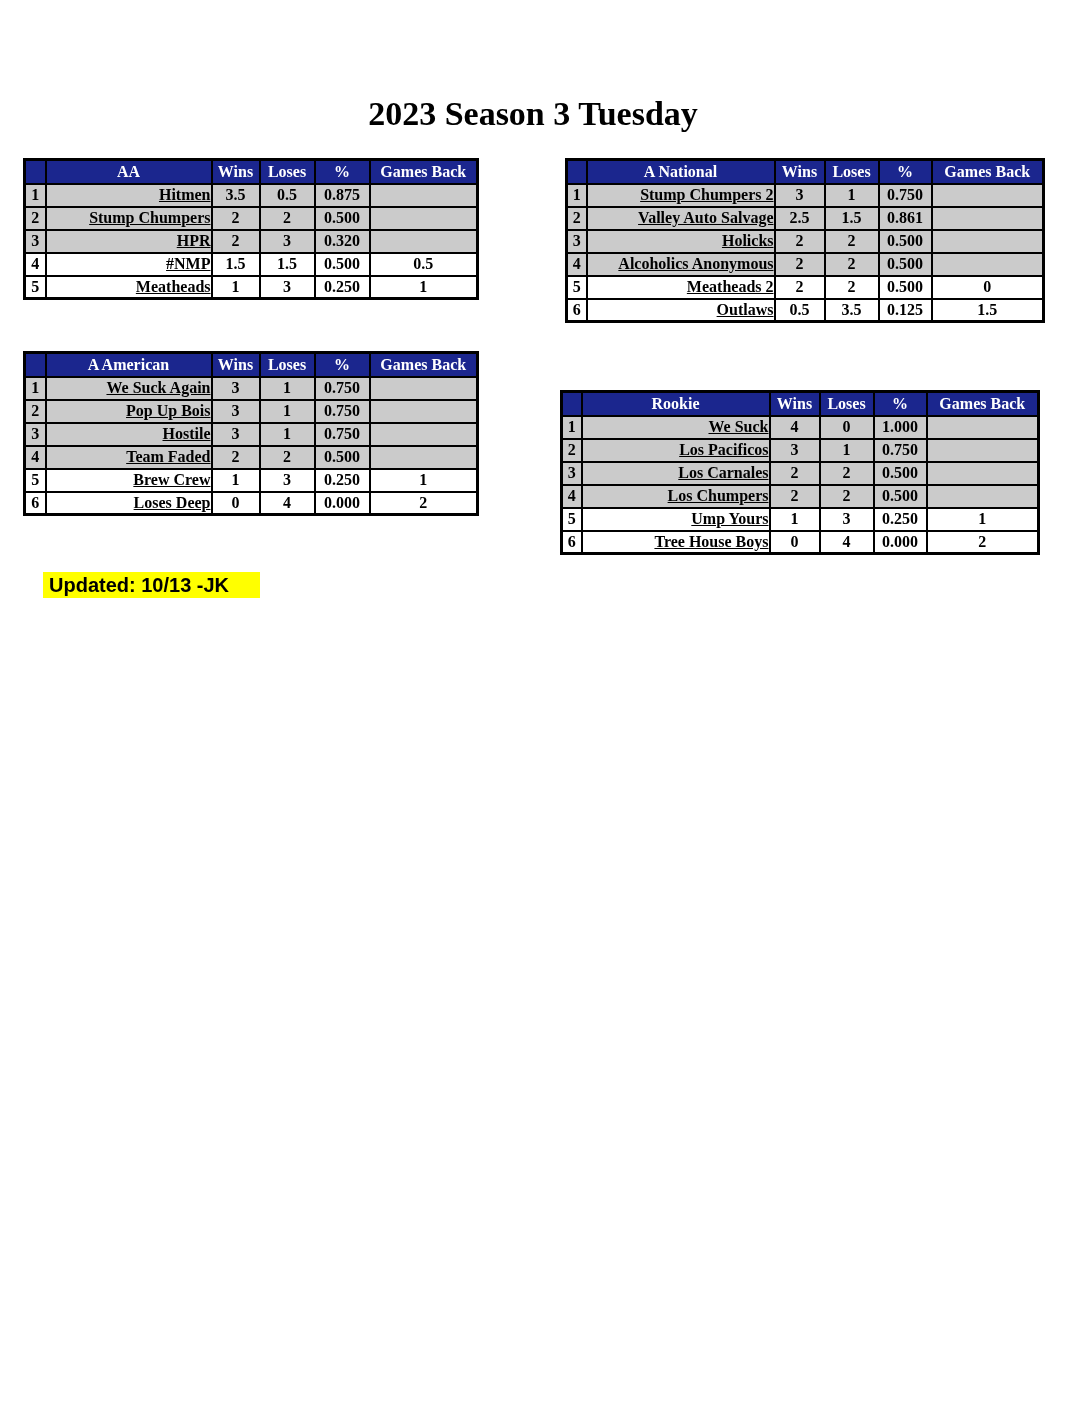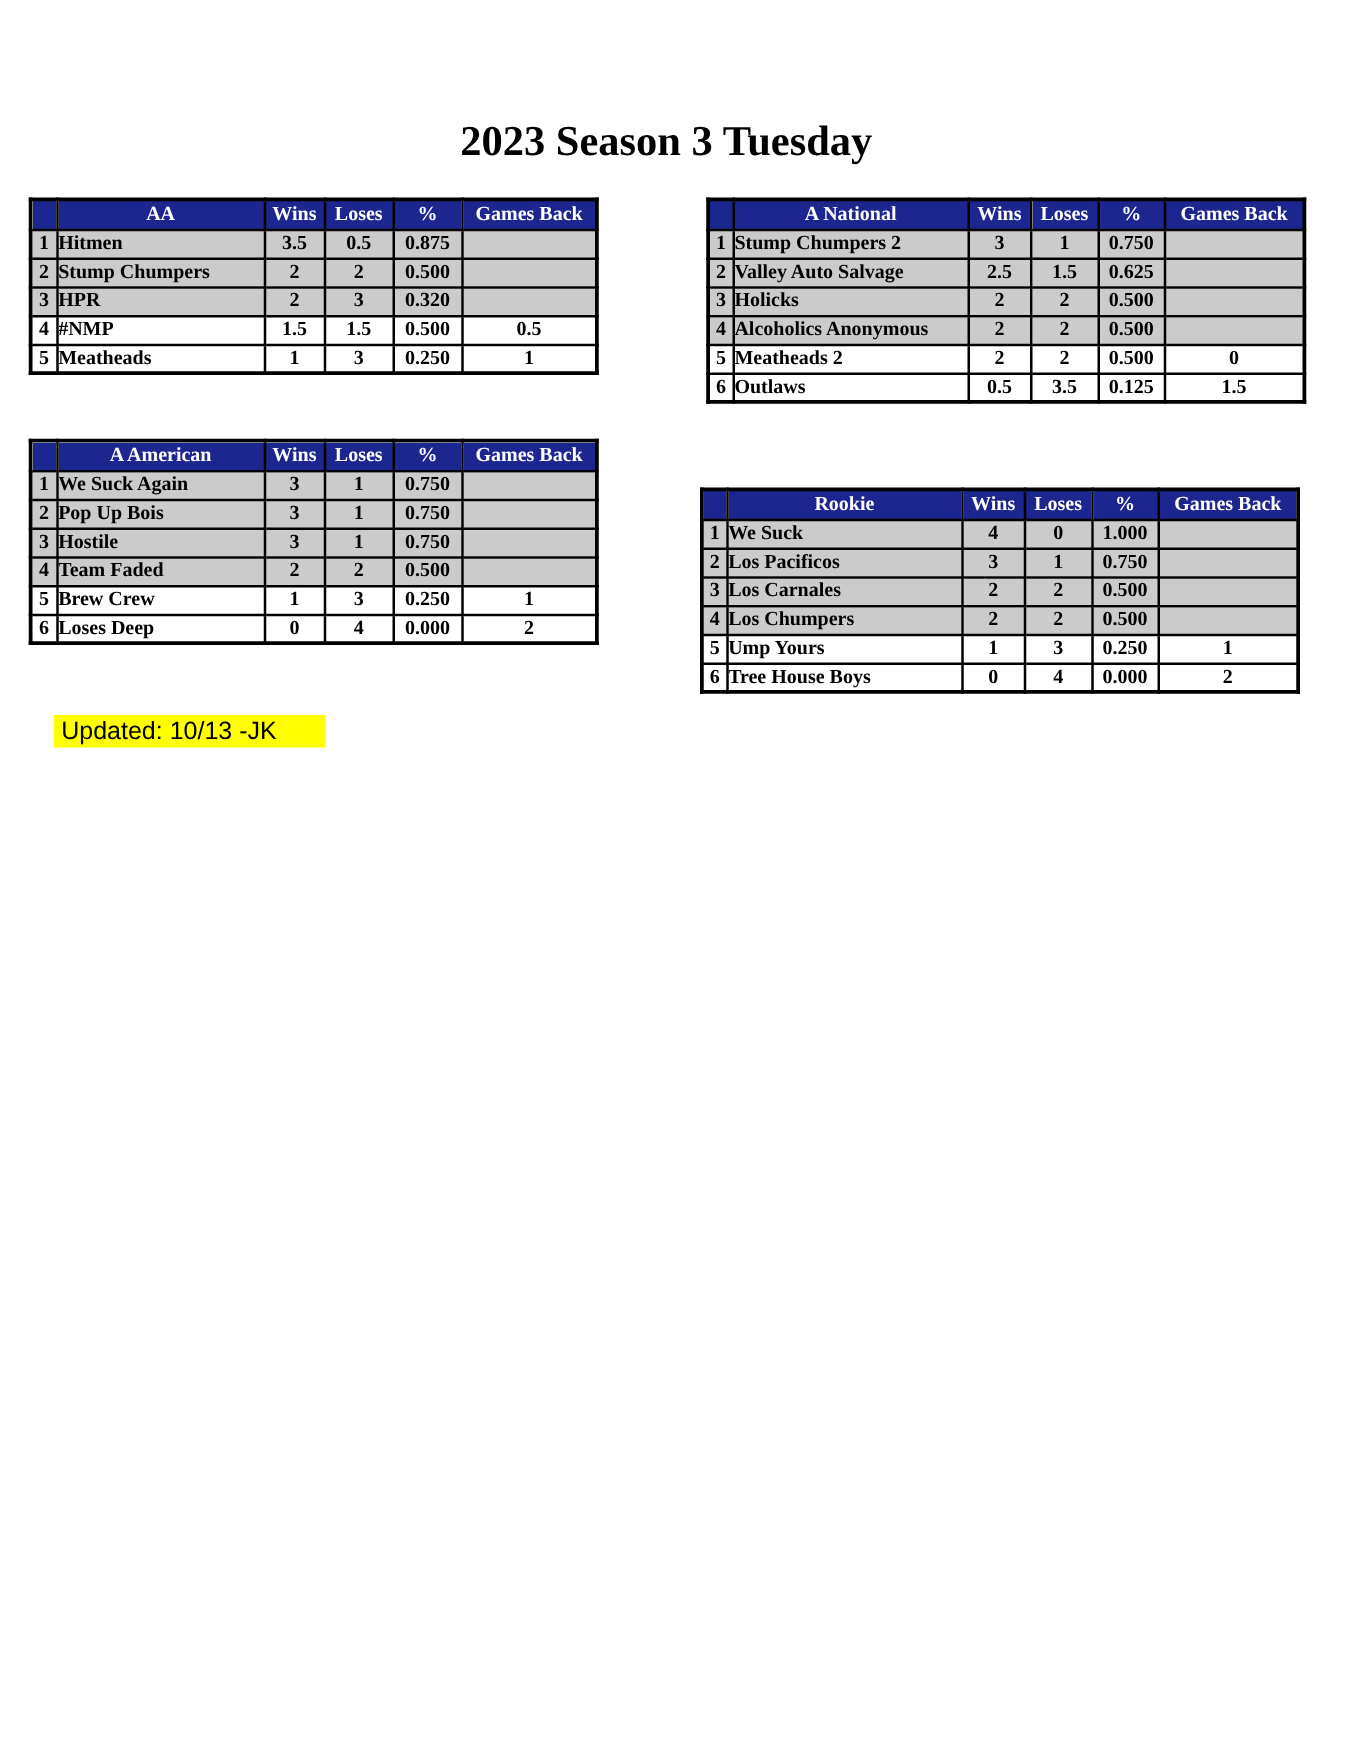--- a/index.html
+++ b/index.html
@@ -40,21 +40,21 @@
     color:#000;
   }
   table.standings thead th {
     background:var(--header-bg, #1B268E);
     color:var(--header-text, #fff);
     text-align:center;
     height:24px;
     margin-left:34px;
   }
   td.rank { text-align:center; }
-  td.team { text-align:left; padding-left:4px; }
+  td.team { text-align:right; padding-left:4px;text-decoration:underline; }
   td.num  { text-align:center; }
   tr.shaded td { background:var(--shaded-bg, #CBCBCB); }
   tr.plain  td { background:var(--plain-bg, #FFFFFF); }
 
   
   .t-left  .c-rank { width:21px; }
   .t-left  .c-team { width:166px; }
   .t-left  .c-wins { width:48px; }
   .t-left  .c-loses{ width:55px; }
   .t-left  .c-pct  { width:55px; }
@@ -73,21 +73,21 @@
   #tbl-rookie    { left:560px; top:390px; }
 
   .updated-note {
     position:absolute;
     left:43px; top:572px;
     width:217px; height:26px;
     line-height:26px;
     padding-left:6px;
     background:var(--highlight-bg, #FFFF00);
     font-family:"Liberation Sans", sans-serif;
-    font-weight:normal;
+    font-weight:bold;
     font-size:20px;
     color:#000;
   }
 </style>
 </head>
 <body>
 
 <h1 class="page-title">2023 Season 3 Tuesday</h1>
 
 <table class="standings t-left" id="tbl-aa">
@@ -179,21 +179,21 @@
         <td class="num">3</td>
         <td class="num">1</td>
         <td class="num">0.750</td>
         <td class="num"></td>
       </tr>
       <tr class="shaded">
         <td class="rank">2</td>
         <td class="team">Valley Auto Salvage</td>
         <td class="num">2.5</td>
         <td class="num">1.5</td>
-        <td class="num">0.625</td>
+        <td class="num">0.861</td>
         <td class="num"></td>
       </tr>
       <tr class="shaded">
         <td class="rank">3</td>
         <td class="team">Holicks</td>
         <td class="num">2</td>
         <td class="num">2</td>
         <td class="num">0.500</td>
         <td class="num"></td>
       </tr>

